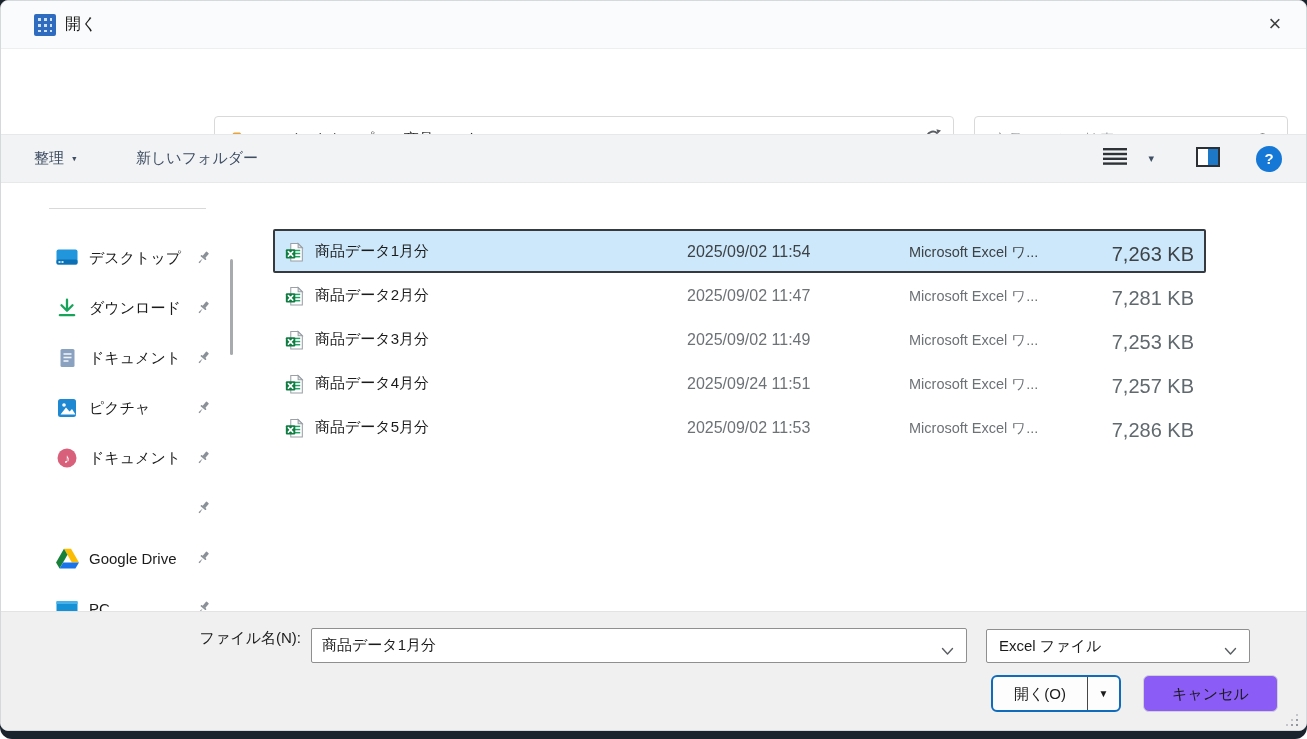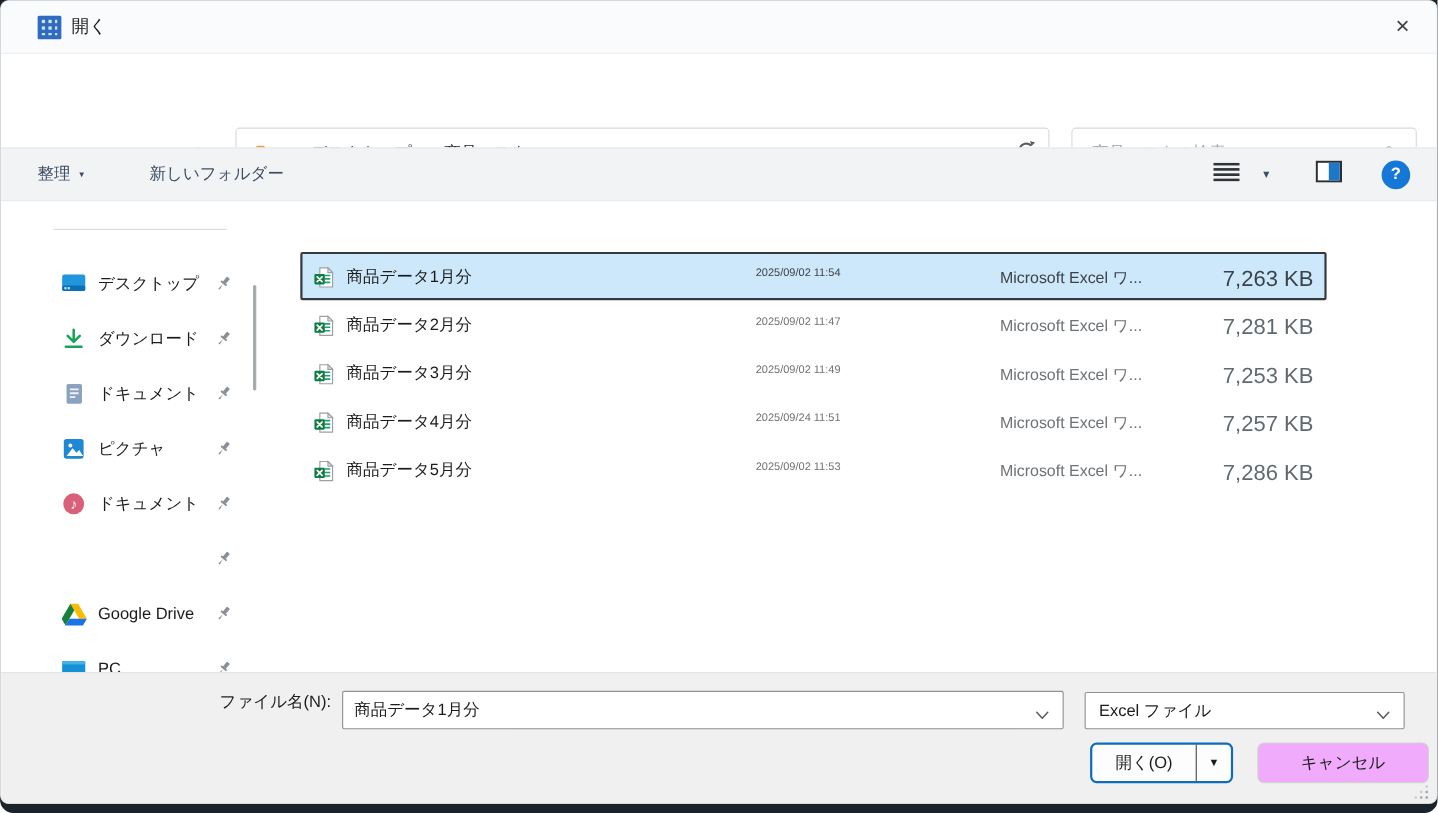--- a/index.html
+++ b/index.html
@@ -51,39 +51,39 @@
   .col-label { position: absolute; top: 11px; font-size: 14px; color: #5d6770; }
   .col-sep { position: absolute; top: 4px; width: 1px; height: 33px; background: #ebebeb; }
   .sort-caret { position: absolute; left: 225px; top: 0px; }
 
   
   .rows { position: absolute; left: 272px; top: 46px; width: 933px; }
   .row { position: relative; width: 100%; height: 44px; border: 2px solid transparent; border-radius: 2px; }
   .row.selected { background: #cde8fa; border-color: #36393d; }
   .row .fic { position: absolute; left: 10px; top: 11px; width: 21px; height: 21px; }
   .row .c-name { position: absolute; left: 40px; top: 11px; font-size: 15px; color: #1b1b1b; }
-  .row .c-date { position: absolute; left: 412px; top: 12px; font-size: 10px; color: #6d7276; }
+  .row .c-date { position: absolute; left: 412px; top: 12px; font-size: 16px; color: #6d7276; }
   .row .c-type { position: absolute; left: 634px; top: 12px; font-size: 14.5px; color: #6d7276; }
   .row .c-size { position: absolute; right: 10px; top: 12px; font-size: 20px; color: #60696e; }
   .row.selected .c-date, .row.selected .c-type, .row.selected .c-size { color: #3d4246; }
 
   
   .footer { position: absolute; left: 0; top: 610px; width: 100%; height: 121px; background: #f0f0f0; border-top: 1px solid #e3e3e3; }
   .fn-label { position: absolute; left: 140px; top: 17px; width: 160px; text-align: right; font-size: 15px; color: #1b1b1b; }
   .combo { position: absolute; background: #fff; border: 1px solid #8f8f8f; border-radius: 2px; }
   .combo-filename { left: 310px; top: 16px; width: 656px; height: 35px; }
   .combo-filename input { width: 100%; height: 100%; border: none; outline: none; padding: 0 34px 0 10px; font-size: 15px; color: #1b1b1b; background: transparent; font-family: inherit; }
-  .combo-filetype { left: 985px; top: 17px; width: 291px; height: 34px; }
+  .combo-filetype { left: 985px; top: 17px; width: 264px; height: 34px; }
   .combo-filetype .combo-text { position: absolute; left: 12px; top: 7px; font-size: 15px; color: #1b1b1b; }
   .combo .chev { position: absolute; right: 12px; top: 50%; margin-top: -4px; }
 
   .btn-open { position: absolute; left: 990px; top: 63px; width: 130px; height: 37px; background: #fdfdfd; border: 2px solid #0f6cbd; border-radius: 6px; display: flex; }
   .btn-open .lbl { width: 94px; text-align: center; line-height: 33px; font-size: 15px; color: #1b1b1b; }
   .btn-open .split { width: 32px; border-left: 1px solid #474747; display: flex; align-items: center; justify-content: center; font-size: 10px; color: #1b1b1b; }
-  .btn-cancel { position: absolute; left: 1142px; top: 63px; width: 156px; height: 37px; background: #f0abfc; border: 1px solid #d2d2d2; border-radius: 6px; text-align: center; line-height: 35px; font-size: 15px; color: #1b1b1b; }
+  .btn-cancel { position: absolute; left: 1142px; top: 63px; width: 135px; height: 37px; background: #8b5cf6; border: 1px solid #d2d2d2; border-radius: 6px; text-align: center; line-height: 35px; font-size: 15px; color: #1b1b1b; }
 
   .grip { position: absolute; right: 8px; bottom: 6px; width: 13px; height: 13px; }
   .grip i { position: absolute; width: 2px; height: 2px; background: #8e959c; right: 0; bottom: 0;
     box-shadow: 0 -5px 0 #9aa0a6, -5px 0 0 #9aa0a6, -5px -5px 0 #c3c7cb, 0 -10px 0 #c3c7cb, -10px 0 0 #c3c7cb; }
 
   
   .hamburger-shell, .pane-shell { display: inline-block; }
   .help-circle { width: 26px; height: 26px; border-radius: 50%; background: #1577d6; color: #fff; font-weight: bold; font-size: 15px; display: flex; align-items: center; justify-content: center; }
 </style>
 </head>

